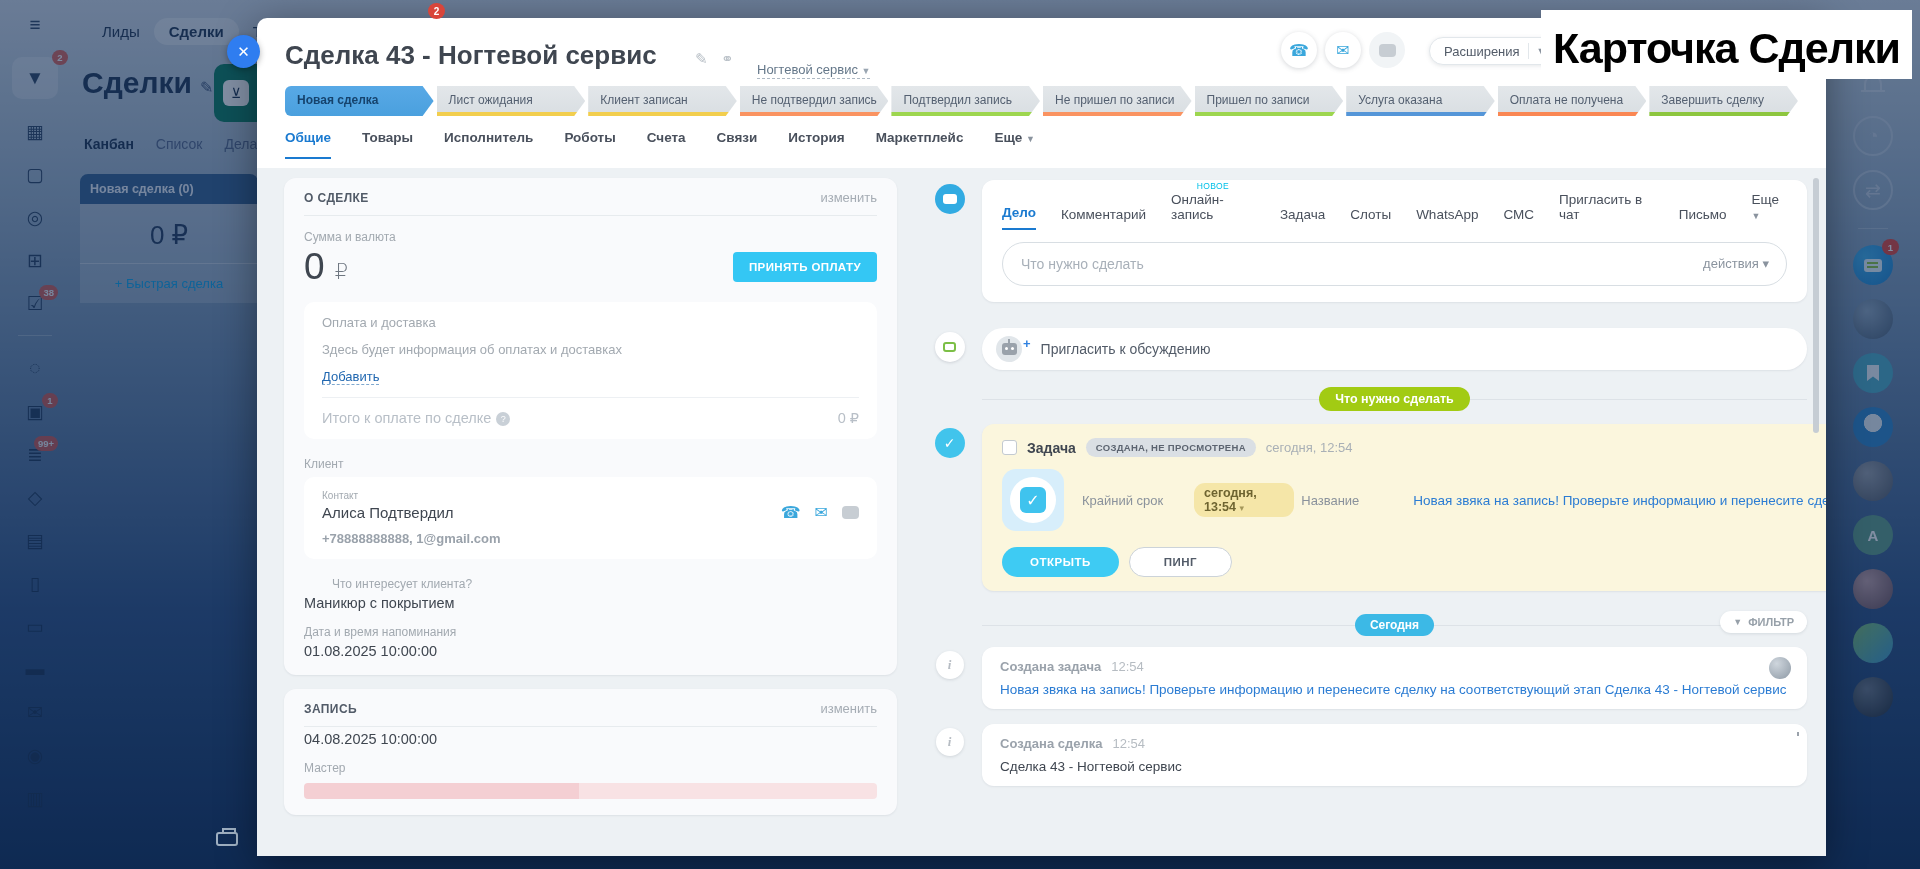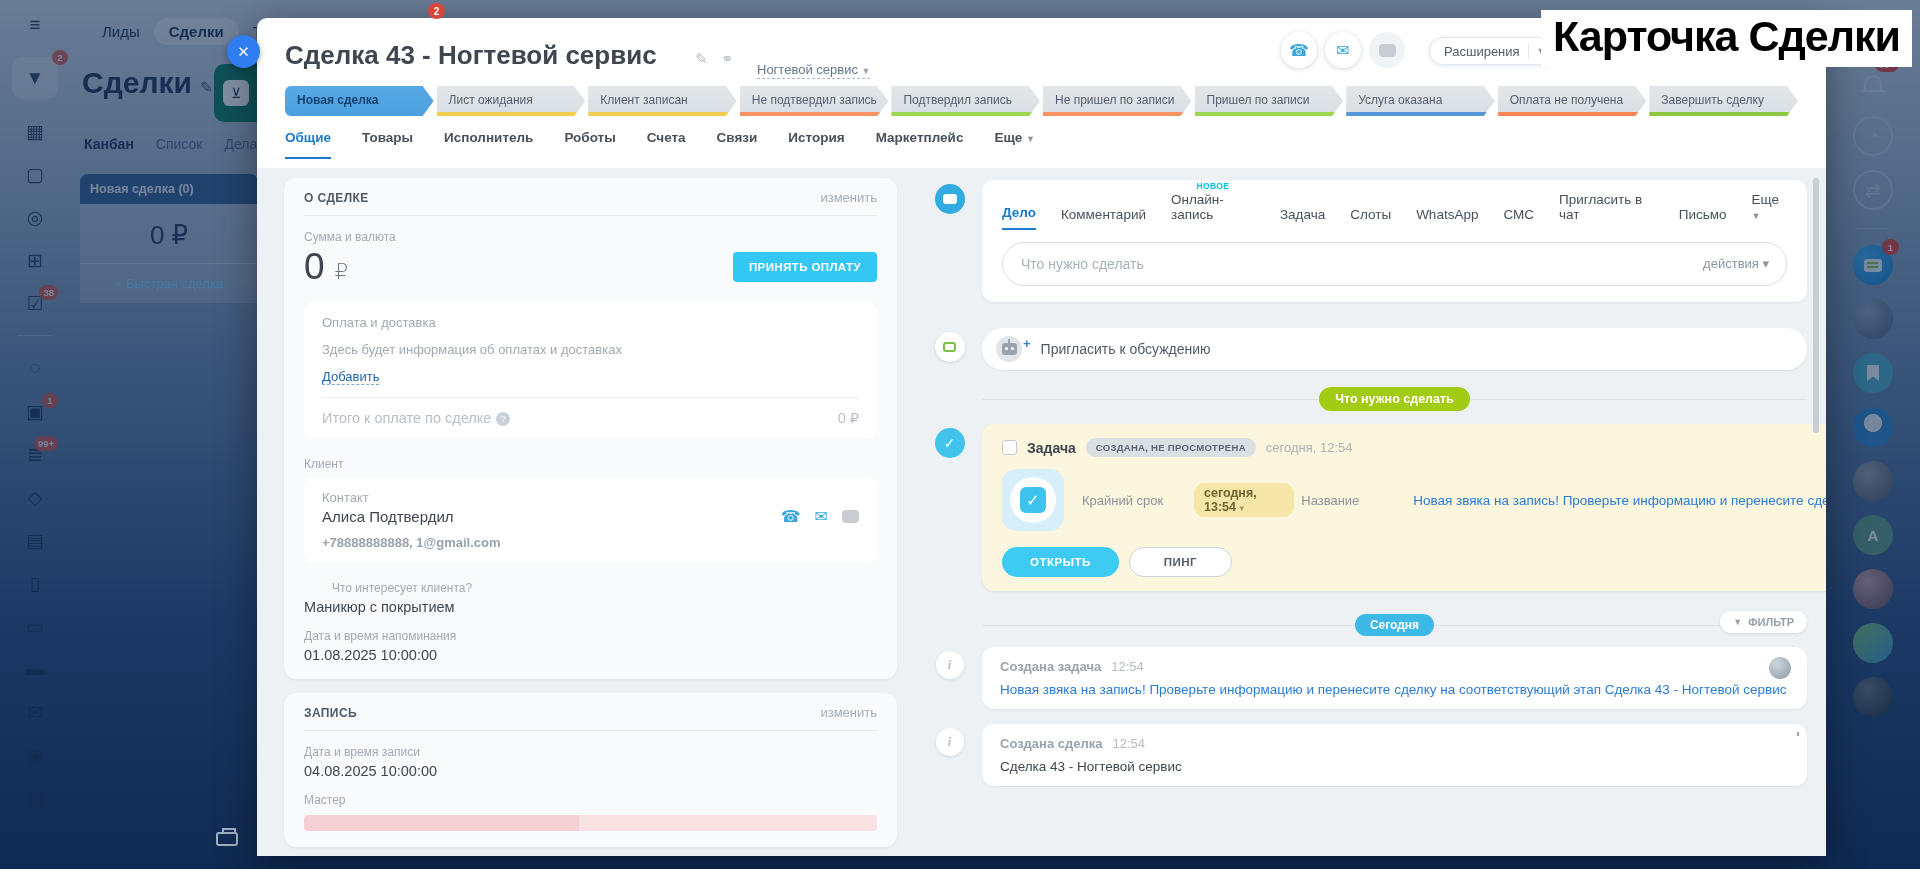--- a/index.html
+++ b/index.html
@@ -20,21 +20,21 @@
   .bg-nav .pill{background:rgba(255,255,255,.38);border-radius:16px;padding:5px 15px;font-weight:bold;}
   .bg-nav span{padding:5px 6px;}
   .bg-title{position:absolute;left:82px;top:66px;z-index:2;font-size:30px;font-weight:bold;color:#203854;}
   .bg-title .pin{font-size:16px;color:#41597a;margin-left:8px;}
   .bg-views{position:absolute;left:84px;top:136px;z-index:2;font-size:14px;color:#55688a;display:flex;gap:22px;}
   .bg-views .v-active{color:#1d3350;font-weight:bold;}
   .kanban-col{position:absolute;left:80px;top:174px;width:178px;z-index:2;}
   .kanban-head{background:#35618f;border-radius:8px 8px 0 0;height:30px;display:flex;align-items:center;padding:0 10px;color:#e8eef5;font-size:12.5px;font-weight:bold;}
   .kanban-body{background:rgba(255,255,255,.20);padding:10px 0 12px;}
   .kanban-sum{text-align:center;font-size:26px;color:#243c5c;padding:6px 0 12px;border-bottom:1px solid rgba(255,255,255,.35);}
-  .kanban-quick{text-align:center;font-size:13px;color:#7dd3fc;padding-top:12px;}
+  .kanban-quick{text-align:center;font-size:13px;color:#0ea5e9;padding-top:12px;}
   .green-btn{position:absolute;left:214px;top:64px;width:44px;height:58px;background:#0e7d60;border-radius:10px 0 0 10px;z-index:3;display:flex;align-items:center;justify-content:center;}
   .green-btn .sq{width:26px;height:26px;background:#fff;border-radius:6px;display:flex;align-items:center;justify-content:center;color:#1d3350;font-size:14px;}
   .printer{position:absolute;left:216px;top:832px;z-index:6;width:22px;height:14px;border:2px solid #9fb0c2;border-radius:3px;}
   .printer::before{content:"";position:absolute;left:4px;top:-6px;width:10px;height:4px;border:2px solid #9fb0c2;border-bottom:none;}
 
   .close-x{position:absolute;left:227px;top:35px;width:33px;height:33px;background:#2f7df0;border-radius:50%;z-index:15;color:#fff;font-size:15px;display:flex;align-items:center;justify-content:center;box-shadow:0 2px 6px rgba(0,0,0,.3);}
   .nav-badge-top{position:absolute;left:428px;top:3px;width:17px;height:16px;background:#d9453a;border-radius:50%;color:#fff;font-size:10px;font-weight:bold;display:flex;align-items:center;justify-content:center;z-index:15;}
 
   
   .modal{position:absolute;left:257px;top:18px;width:1569px;height:838px;background:#fff;border-radius:10px 0 0 0;z-index:10;overflow:hidden;box-shadow:0 8px 40px rgba(0,0,0,.4);}
@@ -68,21 +68,21 @@
   .amount-row{display:flex;justify-content:space-between;align-items:center;margin-top:2px;}
   .amount{font-size:37px;font-weight:300;color:#3f4650;}
   .amount .cur{font-size:21px;color:#6e7680;}
   .btn-cyan{background:#34c7f4;color:#fff;font-size:11.5px;font-weight:bold;letter-spacing:.4px;border-radius:4px;padding:9px 16px;}
   .inner-card{background:#fff;border-radius:10px;padding:13px 18px;margin-top:14px;}
   .pay-hint{font-size:13px;color:#a2a9b0;margin-top:12px;}
   .link-dashed{display:inline-block;font-size:13px;color:#2067b0;border-bottom:1px dashed #7fa8cf;margin-top:12px;}
   .inner-div{height:1px;background:#edf0f3;margin:12px 0;}
   .total-row{display:flex;justify-content:space-between;align-items:center;font-size:14.5px;color:#b8bfc7;}
   .qmark{display:inline-flex;width:14px;height:14px;border-radius:50%;background:#c9d0d7;color:#fff;font-size:9px;align-items:center;justify-content:center;margin-left:5px;vertical-align:1px;}
-  .c-label{font-size:13px;color:#a2a9b0;}
+  .c-label{font-size:10px;color:#a2a9b0;}
   .contact-row{display:flex;justify-content:space-between;align-items:center;margin-top:2px;}
   .contact-name{font-size:15px;color:#3f4650;}
   .c-icons{display:flex;gap:14px;align-items:center;font-size:16px;}
   .c-icons .blue{color:#3aa7dc;}
   .bubble-ic{width:17px;height:13px;border-radius:4px;background:#c7cdd3;position:relative;}
   .bubble-ic::after{content:"";position:absolute;left:3px;bottom:-4px;border:4px solid transparent;border-top-color:#c7cdd3;border-left-width:2px;border-right-width:2px;}
   .contact-details{font-size:13px;font-weight:600;color:#9aa2ab;margin-top:9px;}
   .f-value{font-size:14.5px;color:#3f4650;margin-top:4px;}
   .links-row{display:flex;gap:16px;margin-top:20px;font-size:13px;}
   .lfield{color:#525b68;border-bottom:1px dashed #aab1b8;}
@@ -99,21 +99,21 @@
   .ci-white{background:#fff;box-shadow:0 1px 3px rgba(83,92,105,.2);}
   .wbubble{width:14px;height:10px;background:#fff;border-radius:3px;position:relative;}
   .wbubble::after{content:"";position:absolute;left:2px;bottom:-3px;border:3px solid transparent;border-top-color:#fff;border-left-width:2px;border-right-width:2px;}
   .gbubble{width:13px;height:10px;border:2px solid #7cbf46;border-radius:3px;position:relative;}
   .info-ic{width:28px;height:28px;border-radius:50%;background:#fff;box-shadow:0 1px 3px rgba(83,92,105,.18);color:#b6bcc3;font-size:13px;font-style:italic;font-weight:bold;display:flex;align-items:center;justify-content:center;margin-top:4px;font-family:"Liberation Serif","DejaVu Serif",serif;}
   .rcard{flex:1;background:#fff;border-radius:12px;box-shadow:0 1px 2px rgba(83,92,105,.10);}
   .tl-tabs-card{padding:12px 20px 16px;}
   .tl-tabs{display:flex;gap:25px;font-size:13.5px;color:#49505c;align-items:flex-end;}
   .tl-tab{padding-bottom:8px;position:relative;}
   .tl-tab.active{color:#1a7ad0;border-bottom:2px solid #1a7ad0;font-weight:600;}
-  .new-badge{position:absolute;top:-11px;left:50%;transform:translateX(-50%);font-size:8.5px;font-weight:bold;color:#00c0e8;letter-spacing:.4px;}
+  .new-badge{position:absolute;top:-11px;left:50%;transform:translateX(-50%);font-size:8.5px;font-weight:normal;color:#00c0e8;letter-spacing:.4px;}
   .tl-tab .caret{font-size:9px;color:#8a939e;}
   .tl-input-wrap{position:relative;margin-top:12px;}
   .tl-input{width:100%;height:44px;border:1px solid #d8dee3;border-radius:22px;padding:0 120px 0 18px;font-size:14px;color:#3f4650;background:#fff;outline:none;font-family:inherit;}
   .tl-input::placeholder{color:#a8b0b9;}
   .tl-actions{position:absolute;right:18px;top:14px;font-size:13px;color:#8a939e;}
   .invite-row{margin-top:26px;}
   .invite-card{height:42px;border-radius:22px;display:flex;align-items:center;padding:0 14px;}
   .robot-av{width:26px;height:26px;border-radius:50%;background:#e1e6ea;position:relative;display:flex;align-items:center;justify-content:center;}
   .plus{color:#2f81e0;font-weight:bold;font-size:13px;margin:-12px 0 0 1px;}
   .invite-label{margin-left:10px;font-size:14px;color:#525b68;}
@@ -174,21 +174,21 @@
   .rr-glyph{color:#c3cedb;font-size:19px;}
   .rr-circle{width:40px;height:40px;border-radius:50%;border:2px solid rgba(205,215,226,.6);display:flex;align-items:center;justify-content:center;}
   .rr-sep{width:30px;height:1px;background:rgba(255,255,255,.25);margin:4px 0 16px;}
   .av{width:40px;height:40px;border-radius:50%;display:flex;align-items:center;justify-content:center;color:#fff;font-size:15px;font-weight:bold;}
   .msgr{background:radial-gradient(circle at 30% 30%,#43b2ec,#1f86cf);position:relative;}
   .msgr .mb{width:18px;height:13px;background:#e9f6fd;border-radius:3px;position:relative;}
   .msgr .mb::before{content:"";position:absolute;left:3px;top:3px;width:11px;height:2px;background:#8dc63f;box-shadow:0 4px 0 #8dc63f;}
   .bm{width:12px;height:16px;background:#eef5f8;clip-path:polygon(0 0,100% 0,100% 100%,50% 72%,0 100%);}
 
   
-  .annotation{position:absolute;right:8px;top:10px;background:#fff;padding:2px 12px 6px;z-index:40;font-size:43px;font-weight:bold;color:#000;letter-spacing:-1px;}
+  .annotation{position:absolute;right:8px;top:10px;background:#fff;padding:14px 12px 6px;z-index:40;font-size:43px;font-weight:bold;color:#000;letter-spacing:-1px;}
 </style>
 </head>
 <body>
 
 <div class="screen">
 
   <div class="bg"></div>
 
   <div class="left-rail">
     <div class="rail-item">≡</div>
@@ -408,21 +408,20 @@
           <div class="f-value">Маникюр с покрытием</div>
           <div class="f-label">Дата и время напоминания</div>
           <div class="f-value">01.08.2025 10:00:00</div>
         </div>
 
         <div class="card" style="margin-top:14px;">
           <div class="card-head">
             <span class="h">ЗАПИСЬ</span>
             <span class="edit">изменить</span>
           </div>
-          <div class="f-label">Дата и время записи</div>
           <div class="f-value">04.08.2025 10:00:00</div>
           <div class="f-label">Мастер</div>
           <div class="pink-bar"></div>
         </div>
       </div>
 
       <div class="rcol">
 
         <div class="trow">
           <div class="icol">

